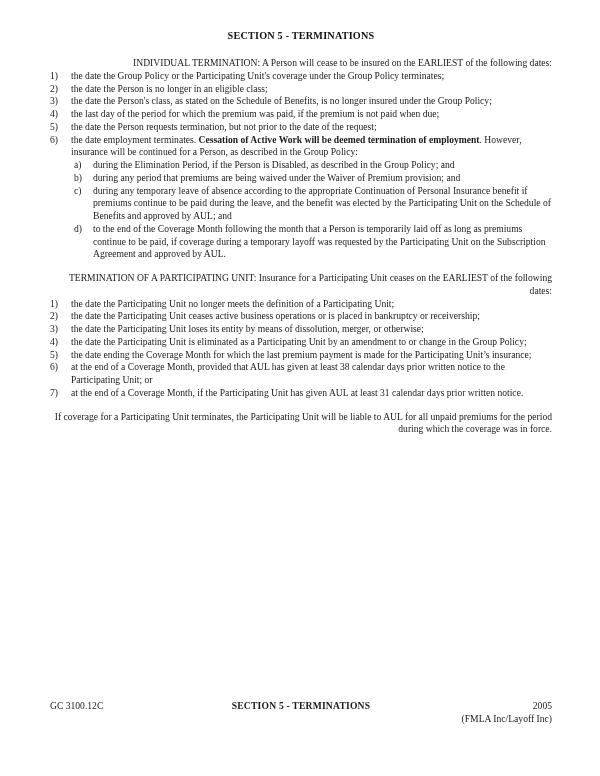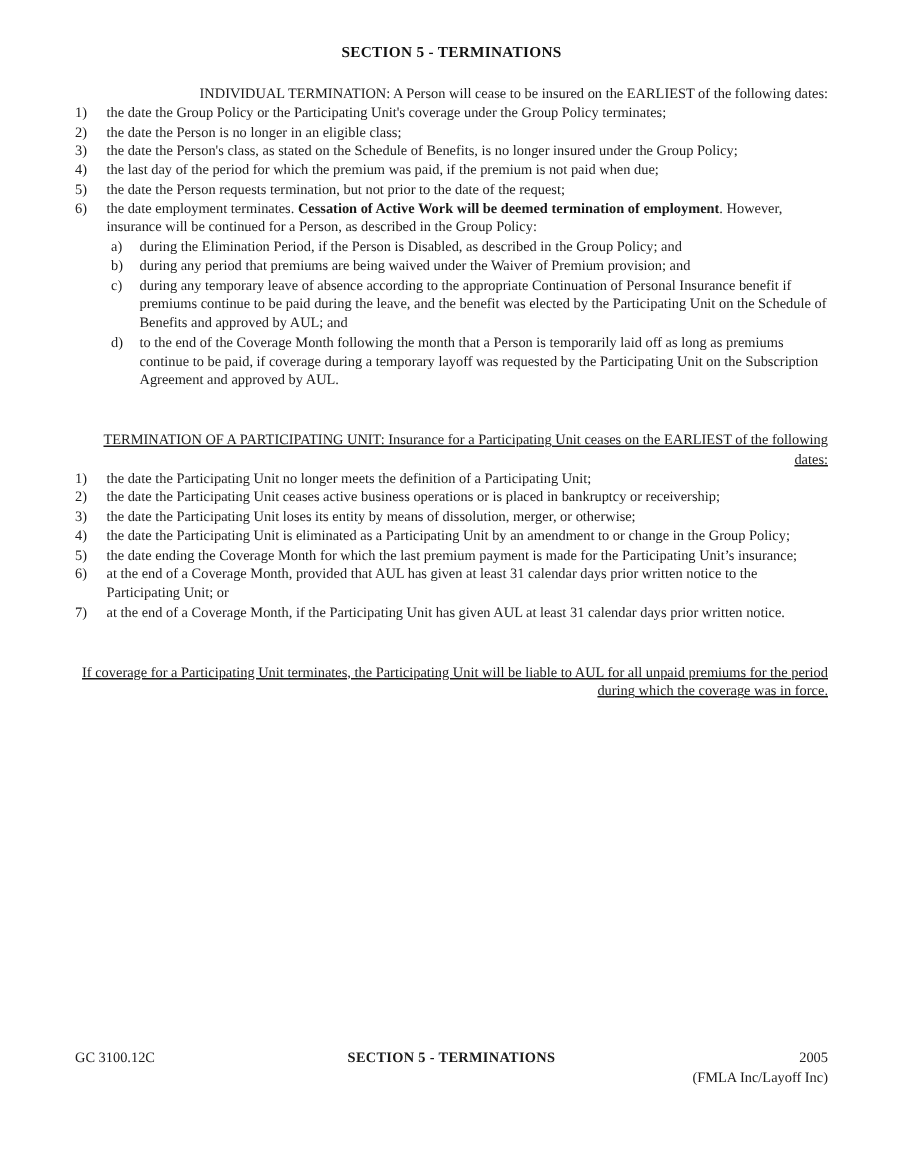--- a/index.html
+++ b/index.html
@@ -35,22 +35,21 @@
     color: #111;
   }
   .para {
     font-size: 9.6px;
     line-height: 12.75px;
     margin: 0;
     text-align: right;
     color: #1a1a1a;
   }
   .para.gap-top {
-    margin-top: 27px;
-    text-decoration: underline;
+    margin-top: 11px;
   }
   
   .list {
     margin: 0;
     padding: 0;
   }
   .li {
     display: flex;
     font-size: 9.6px;
     line-height: 12.75px;
@@ -201,21 +200,21 @@
         <span class="body">the date the Participating Unit is eliminated as a Participating Unit by an amendment to or change in the Group Policy;</span>
       </div>
 
       <div class="li">
         <span class="marker">5)</span>
         <span class="body">the date ending the Coverage Month for which the last premium payment is made for the Participating Unit’s insurance;</span>
       </div>
 
       <div class="li">
         <span class="marker">6)</span>
-        <span class="body">at the end of a Coverage Month, provided that AUL has given at least 31 calendar days prior written notice to the Participating Unit; or</span>
+        <span class="body">at the end of a Coverage Month, provided that AUL has given at least 38 calendar days prior written notice to the Participating Unit; or</span>
       </div>
 
       <div class="li">
         <span class="marker">7)</span>
         <span class="body">at the end of a Coverage Month, if the Participating Unit has given AUL at least 31 calendar days prior written notice.</span>
       </div>
 
     </div>
 
 

